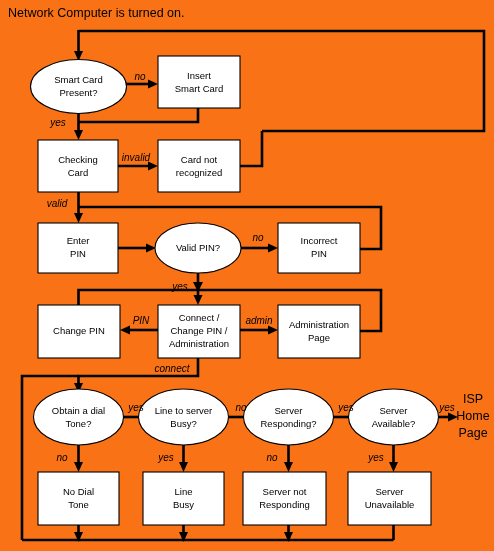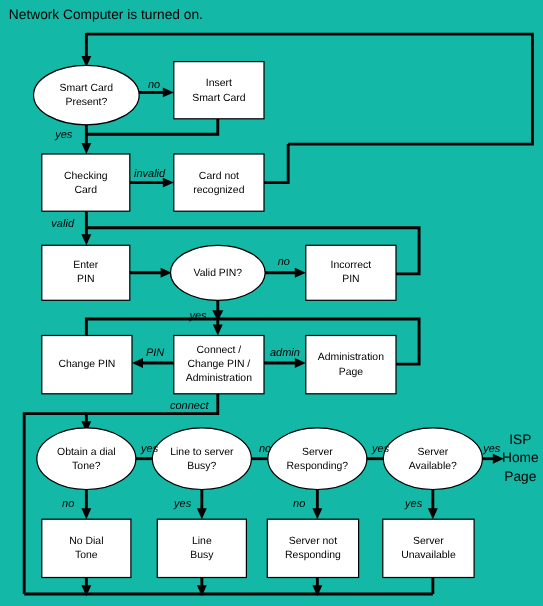--- a/index.html
+++ b/index.html
@@ -4,21 +4,21 @@
 <style>
   html, body {
     margin: 0;
     padding: 0;
     background: #ffffff;
   }
   #page {
     position: relative;
     width: 494px;
     height: 551px;
-    background: #14b8a6;
+    background: #f97316;
     overflow: hidden;
     font-family: "Liberation Sans", sans-serif;
   }
   svg.flow {
     position: absolute;
     left: 0;
     top: 0;
     width: 494px;
     height: 551px;
     display: block;

